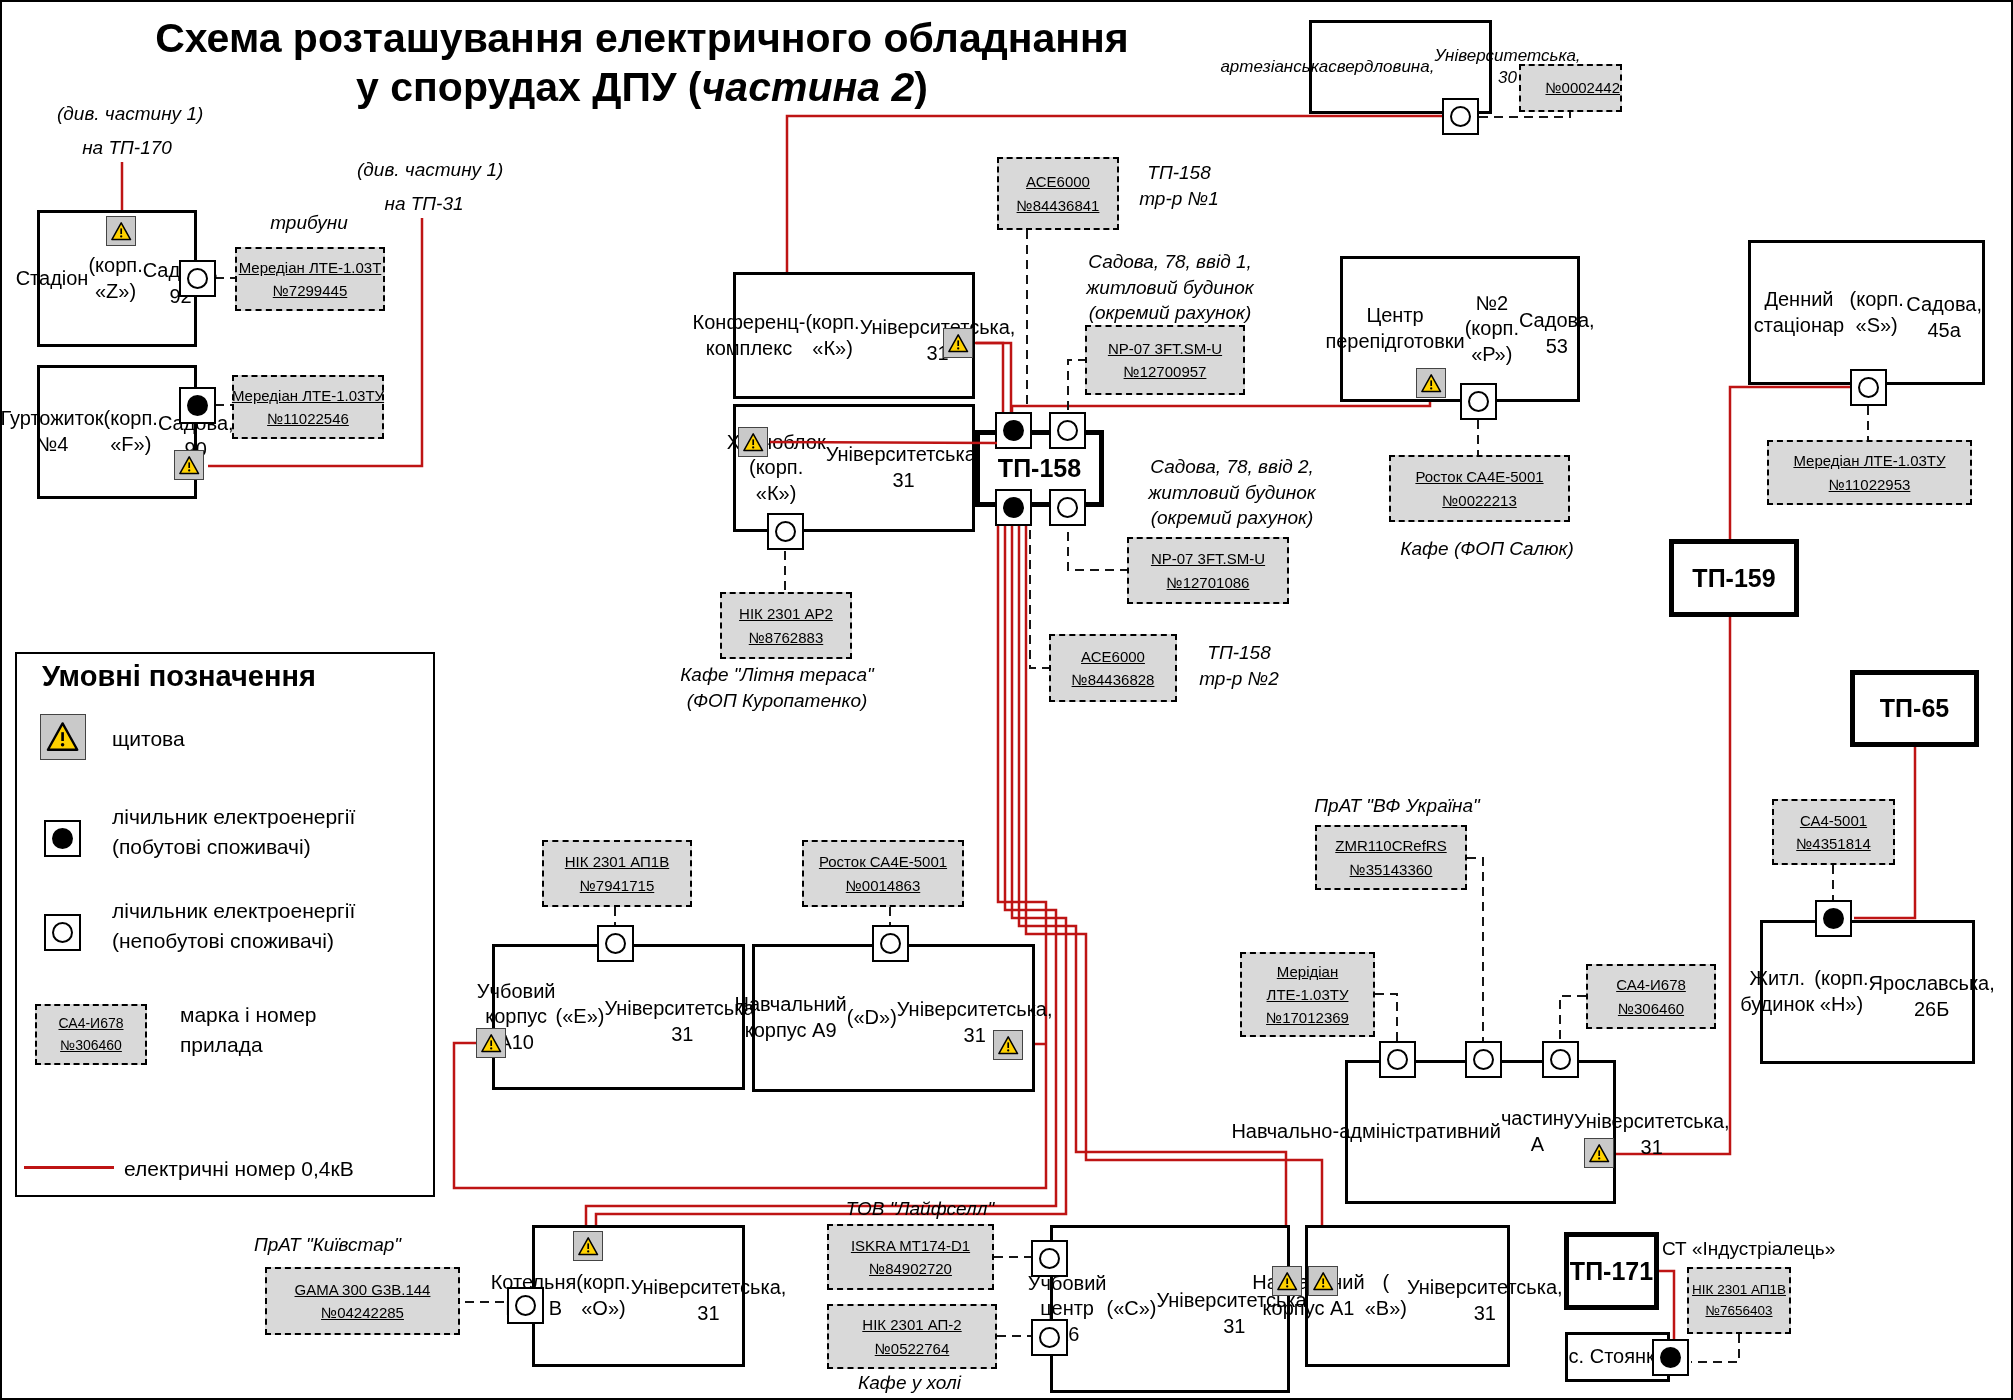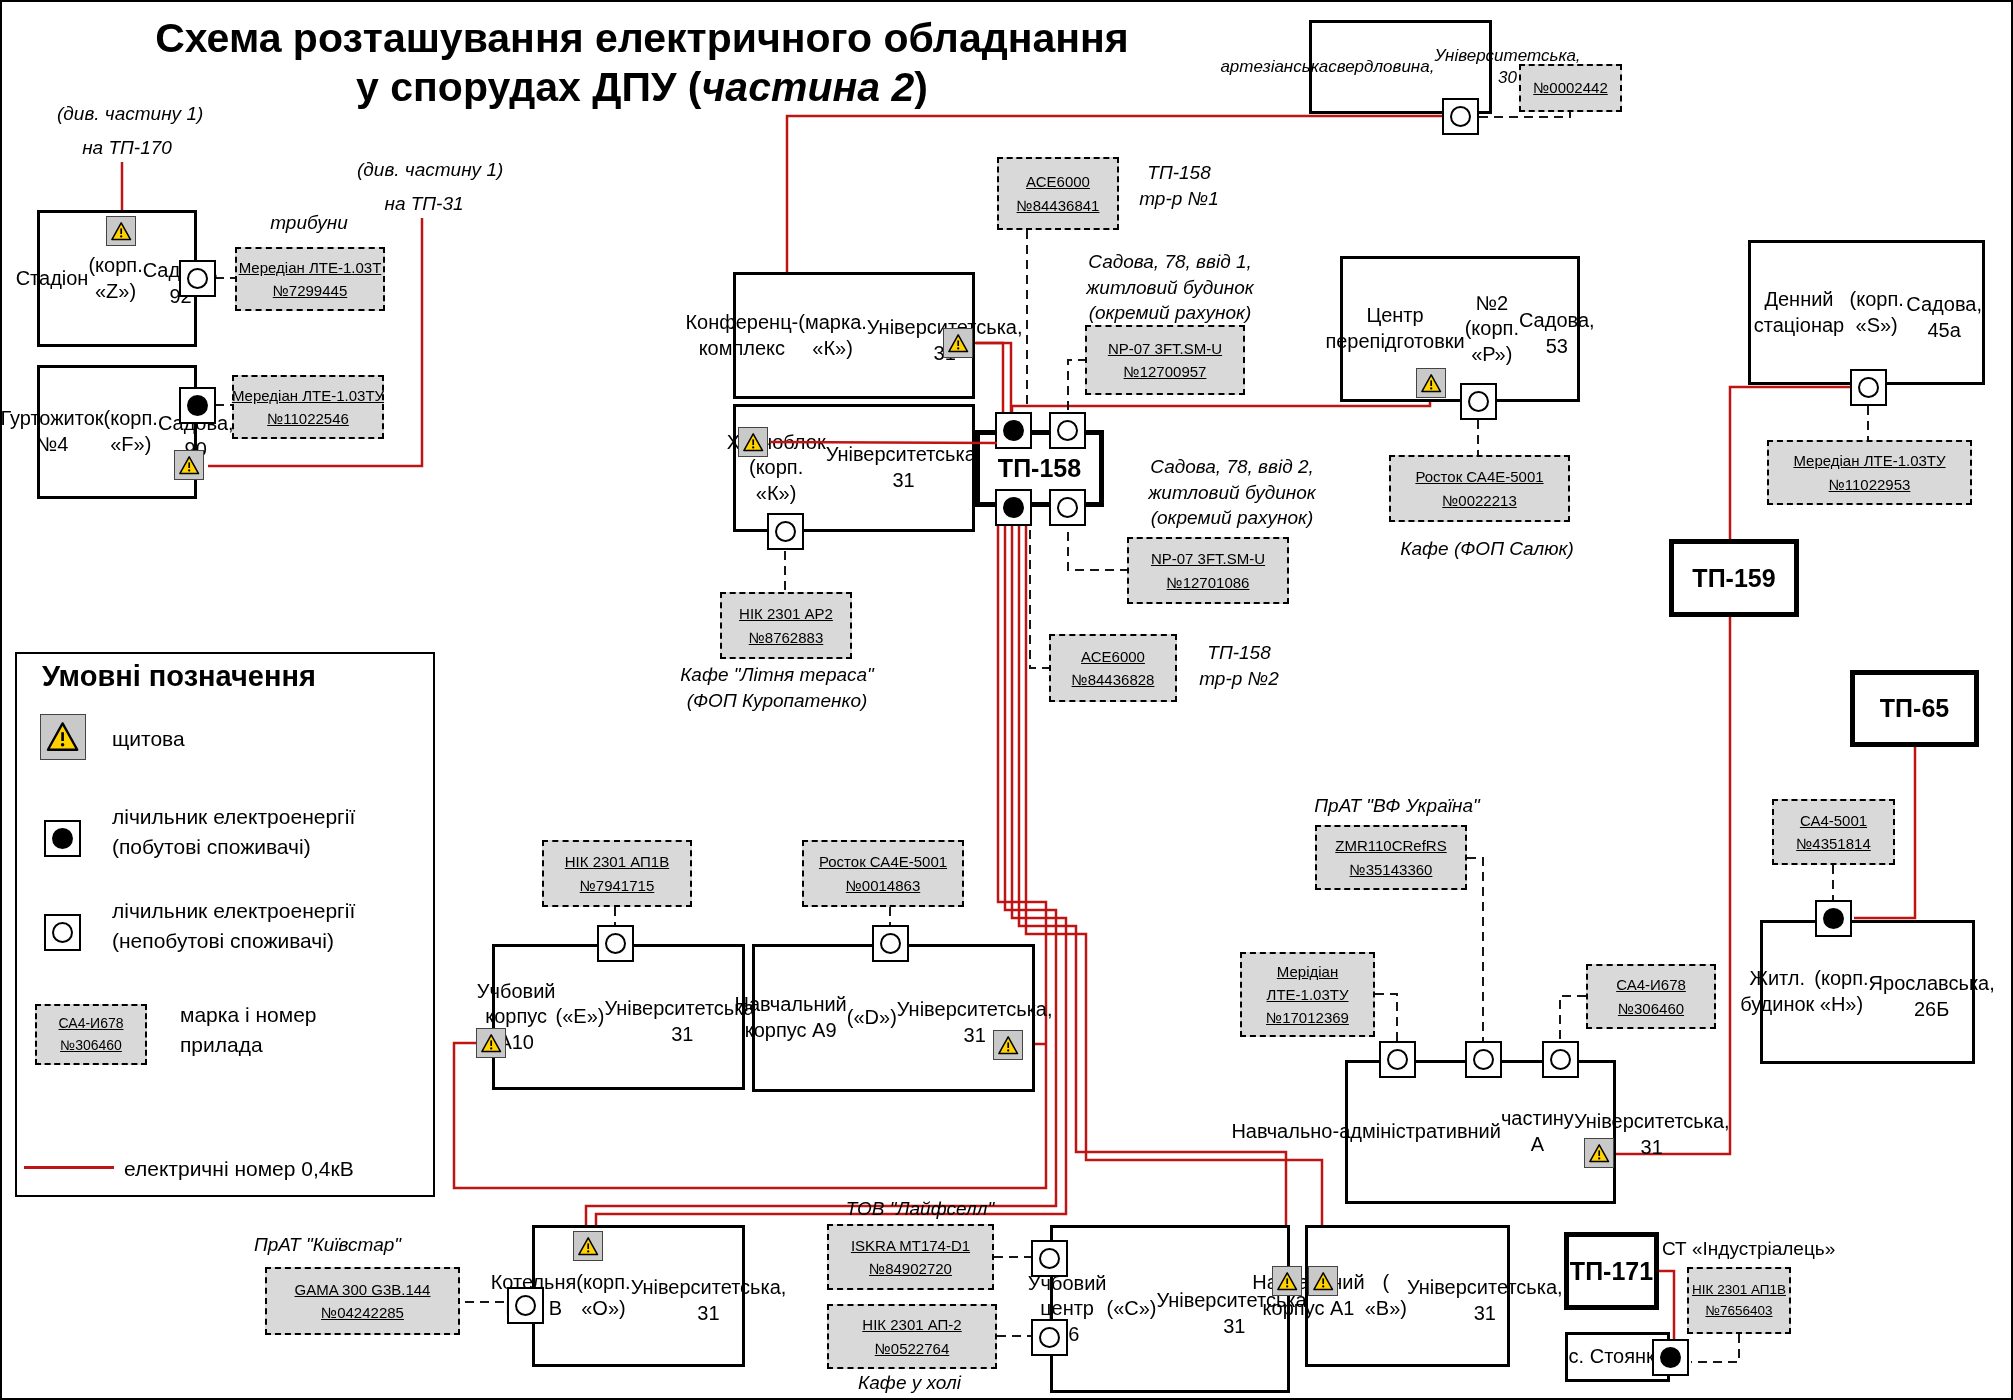--- a/index.html
+++ b/index.html
@@ -161,21 +161,21 @@
       <div>(корп. «F»)</div>
       <div class="addr">Садова, 90</div>
   </div>
   <div class="bld it" style="left:1307px;top:18px;width:183px;height:94px;">
     <div>артезіанська</div>
       <div>свердловина,</div>
       <div>Університетська, 30</div>
   </div>
   <div class="bld" style="left:731px;top:270px;width:242px;height:127px;">
     <div>Конференц-комплекс</div>
-      <div>(марка. «К»)</div>
+      <div>(корп. «К»)</div>
       <div class="addr">Університетська, 31</div>
   </div>
   <div class="bld" style="left:731px;top:402px;width:242px;height:128px;">
     <div>Харчоблок (корп. «К»)</div>
       <div>Університетська, 31</div>
   </div>
   <div class="bld" style="left:1338px;top:254px;width:240px;height:146px;">
     <div>Центр перепідготовки</div>
       <div>№2 (корп. «Р»)</div>
       <div class="addr">Садова, 53</div>
@@ -239,21 +239,21 @@
     </div>
 
   <div class="dev" style="left:233px;top:245px;width:150px;height:64px;">
       <span>Мередіан ЛТЕ-1.03Т</span>
       <span>№7299445</span>
     </div>
   <div class="dev" style="left:230px;top:373px;width:152px;height:64px;">
       <span>Мередіан ЛТЕ-1.03ТУ</span>
       <span>№11022546</span>
     </div>
-  <div class="dev" style="left:1517px;top:62px;width:103px;height:48px;">
+  <div class="dev" style="left:1517px;top:62px;width:103px;height:48px;align-items:flex-end;">
       <span>№0002442</span>
     </div>
   <div class="dev" style="left:995px;top:155px;width:122px;height:73px;">
       <span>АСЕ6000</span>
       <span>№84436841</span>
     </div>
   <div class="dev" style="left:1083px;top:323px;width:160px;height:70px;">
       <span>NP-07 3FT.SM-U</span>
       <span>№12700957</span>
     </div>

